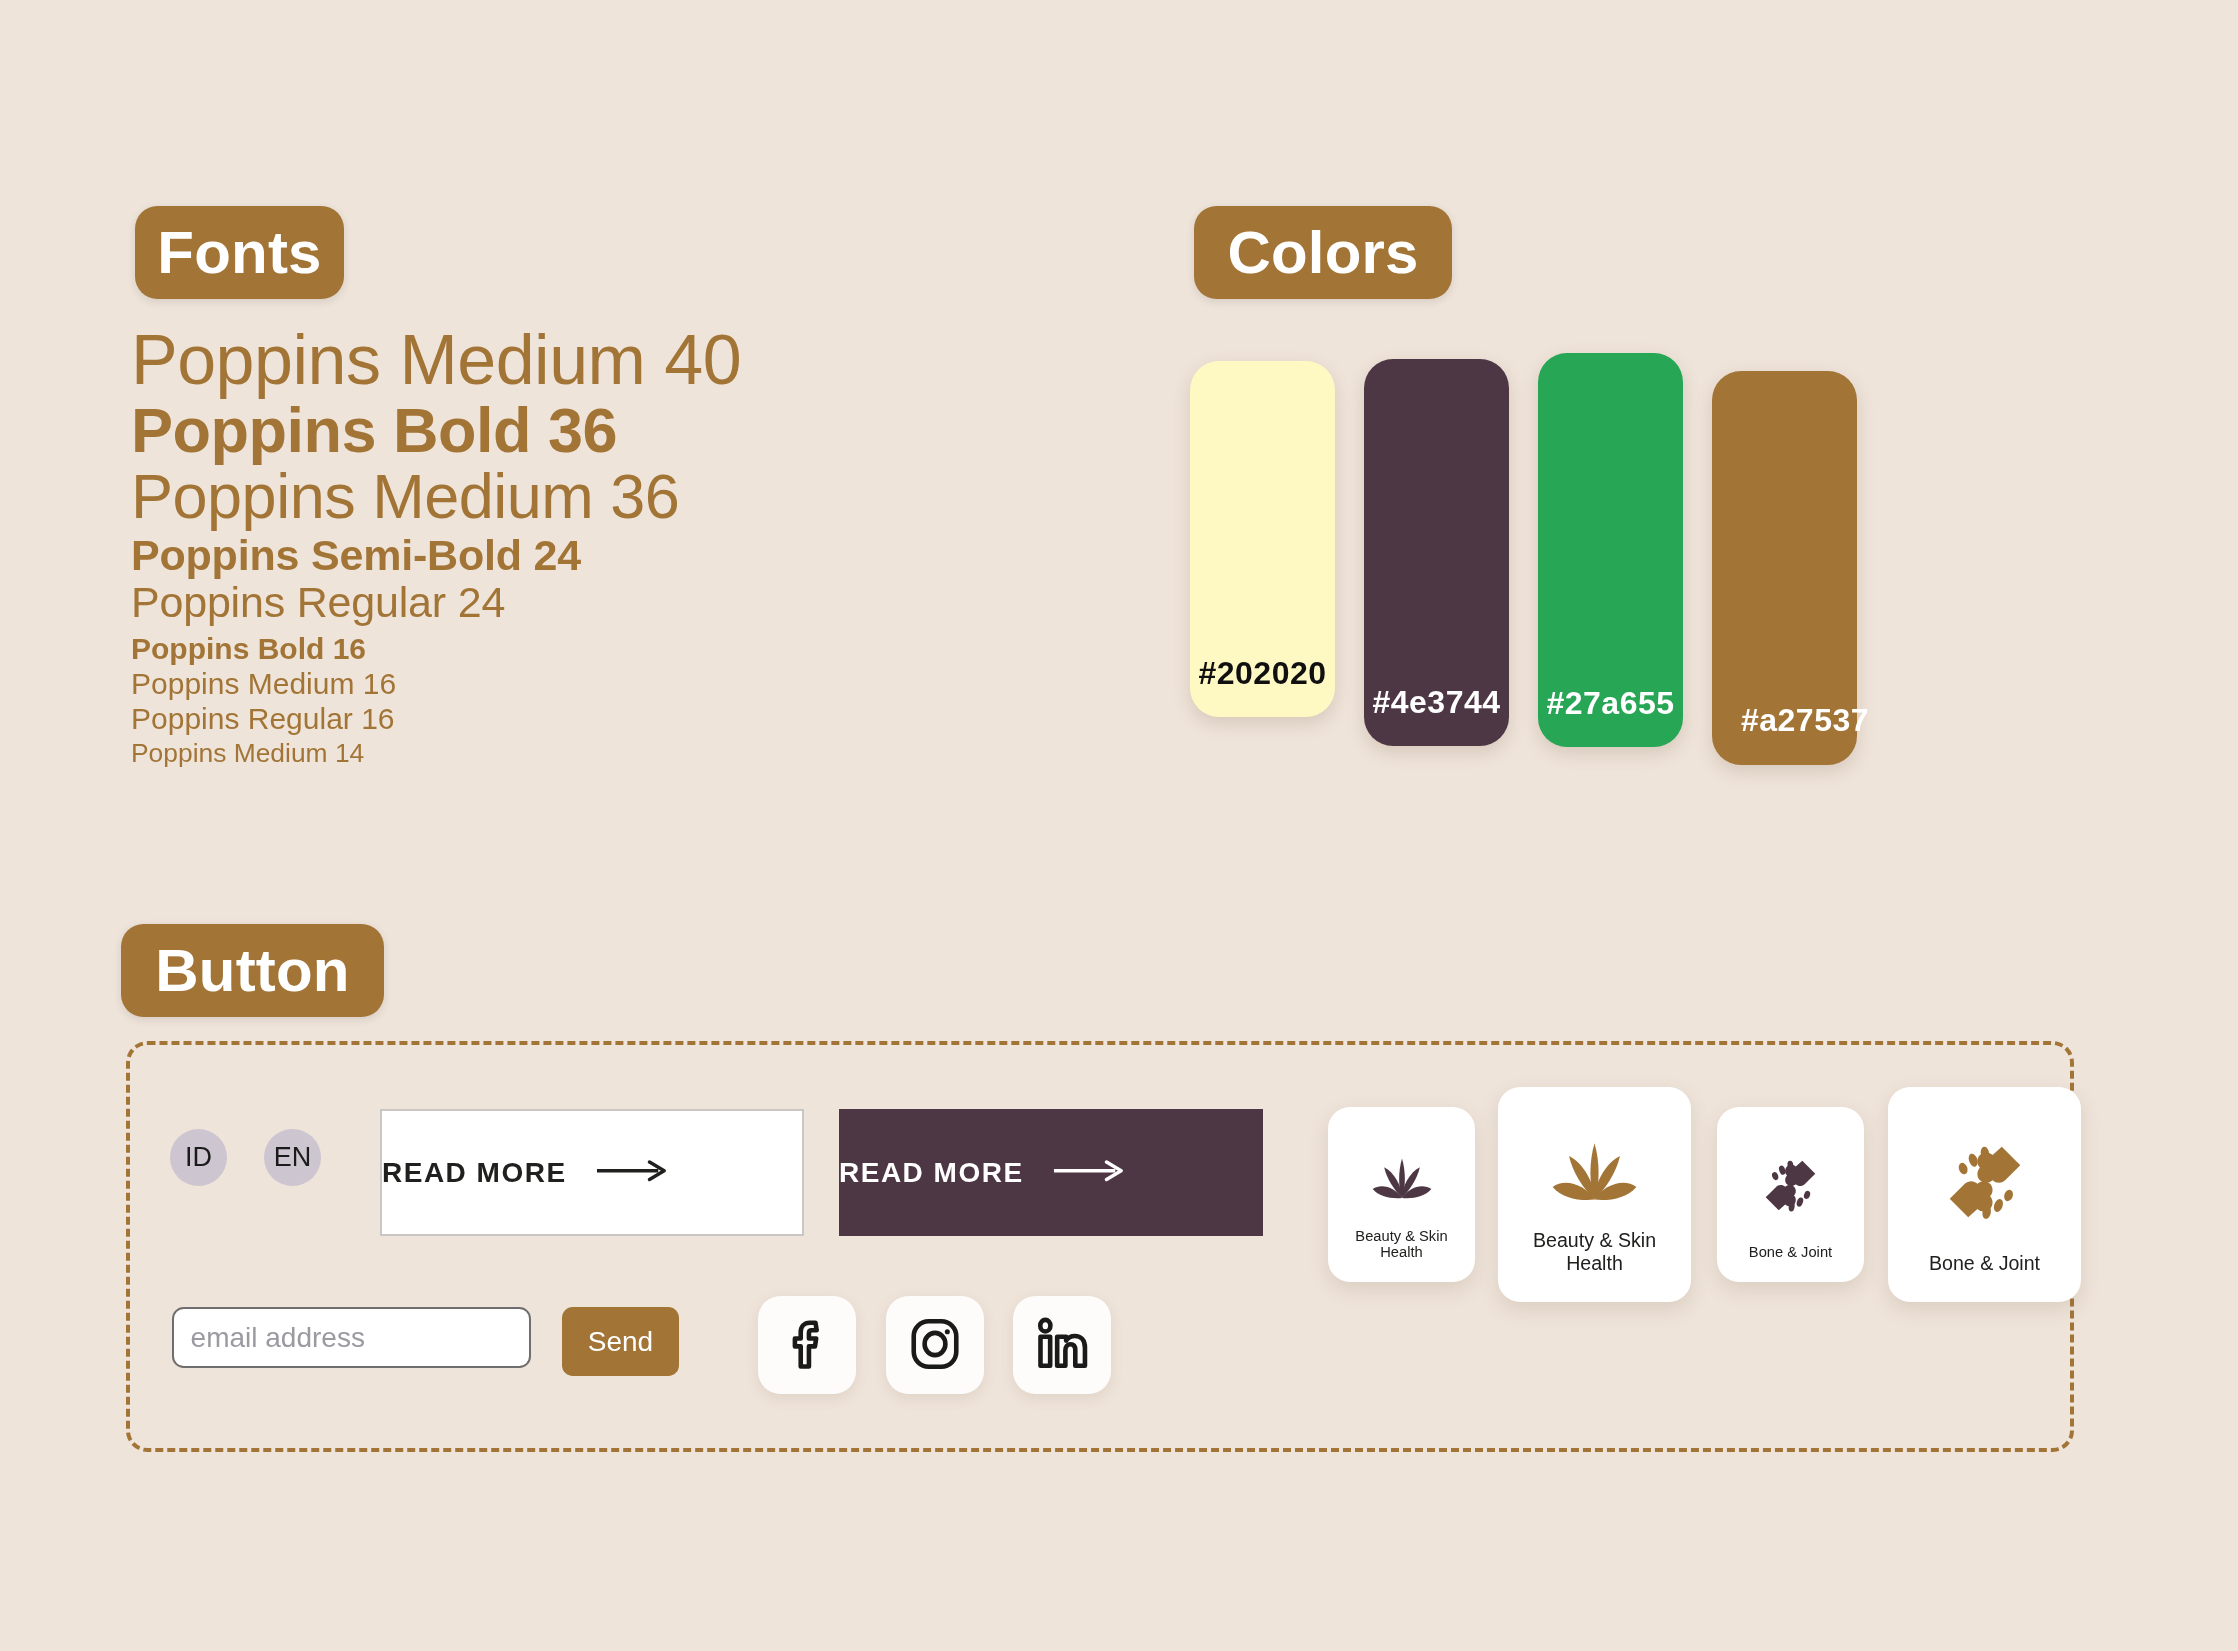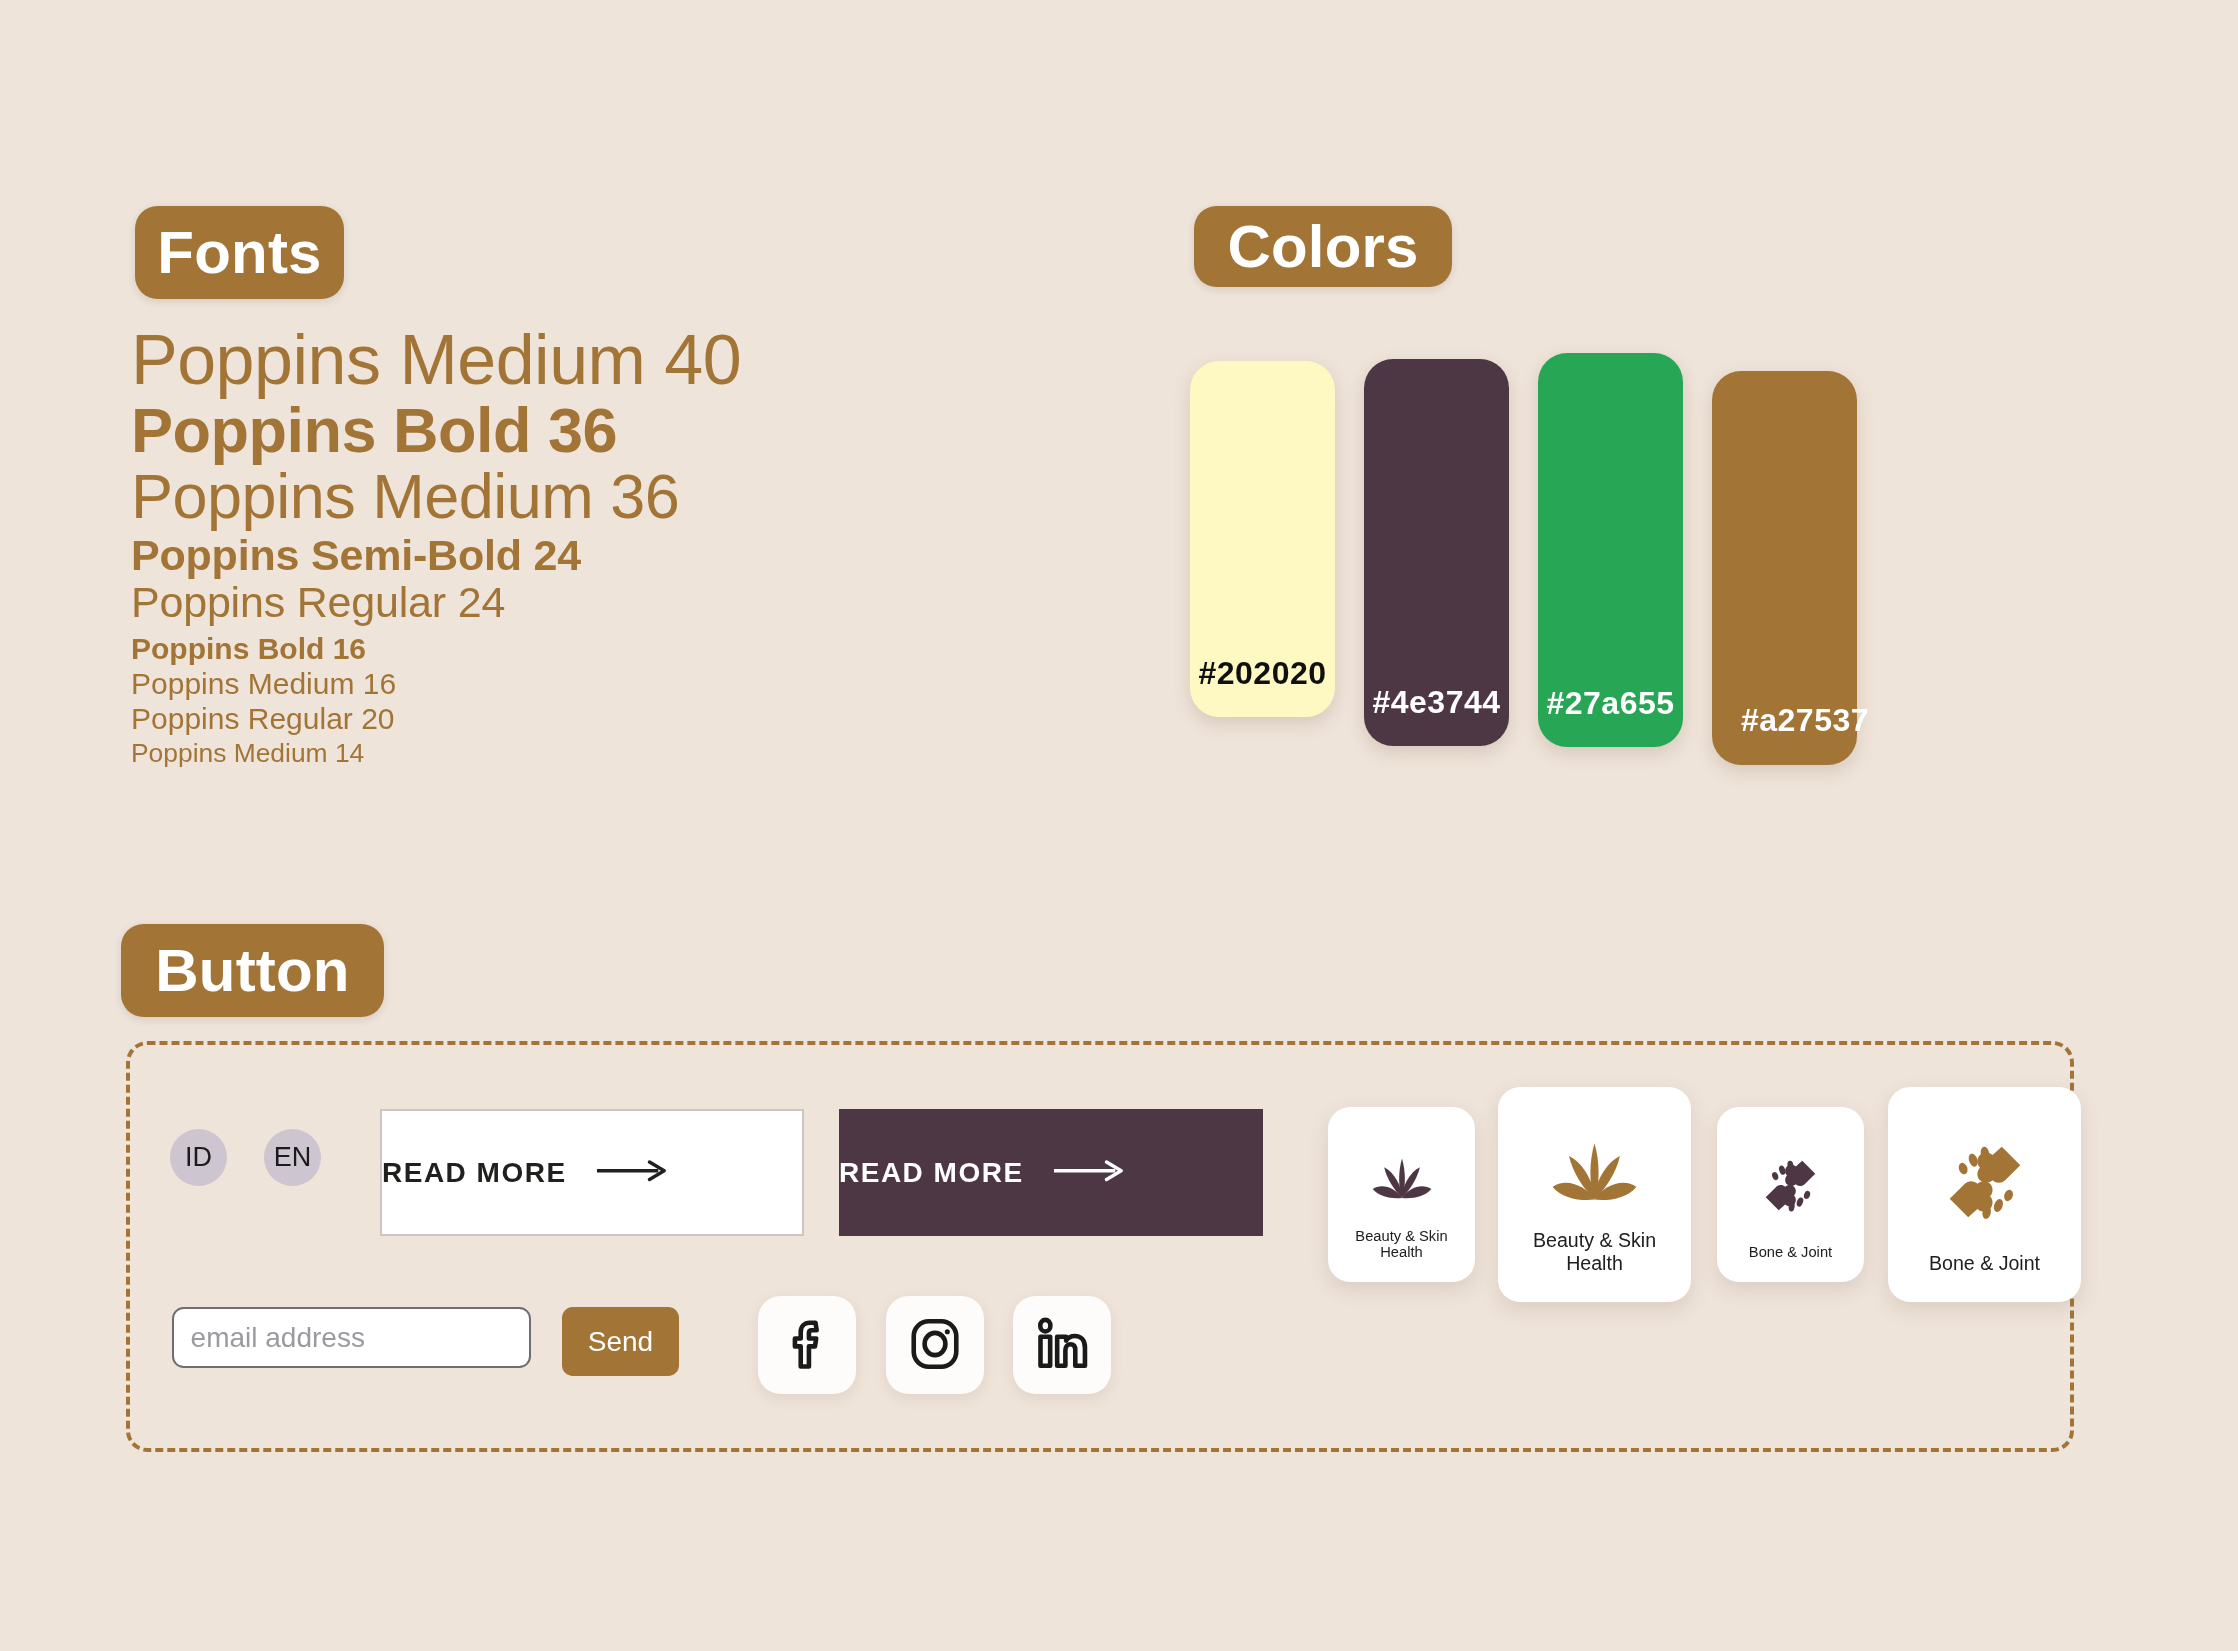--- a/index.html
+++ b/index.html
@@ -17,21 +17,21 @@
     align-items:center;
     justify-content:center;
     background:#a27537;
     color:#ffffff;
     border-radius:22.5px;
     font-weight:700;
     letter-spacing:0.2px;
     box-shadow:0 2.9px 8.8px rgba(0,0,0,.10);
   }
   #fonts-pill{ position:absolute; left:135px; top:206px; width:209px; height:93px; font-size:60px; }
-  #colors-pill{ position:absolute; left:1194px; top:206px; width:258px; height:81px; font-size:60px; }
+  #colors-pill{ position:absolute; left:1194px; top:206px; width:258px; height:93px; font-size:60px; }
   #button-pill{ position:absolute; left:121px; top:924px; width:263px; height:93px; font-size:60px; }
 
   
   #fonts-list{ position:absolute; left:131px; top:323px; color:#a27537; }
   .font-row{ display:block; white-space:nowrap; line-height:1.08; }
   .f40  { font-size:70px; font-weight:500; letter-spacing:-0.5px; }
   .f36b { font-size:63px; font-weight:700; letter-spacing:-0.5px; margin-top:-2.9px;}
   .f36  { font-size:63px; font-weight:500; letter-spacing:-0.5px; margin-top:-2px;}
   .f24sb{ font-size:43px;  font-weight:700; letter-spacing:-0.2px; margin-top:2px;}
   .f24  { font-size:43px;  font-weight:400; letter-spacing:-0.2px; margin-top:1px;}
@@ -155,21 +155,21 @@
 </div>
 
 <div id="fonts-list">
   <span class="font-row f40">Poppins Medium 40</span>
   <span class="font-row f36b">Poppins Bold 36</span>
   <span class="font-row f36">Poppins Medium 36</span>
   <span class="font-row f24sb">Poppins Semi-Bold 24</span>
   <span class="font-row f24">Poppins Regular 24</span>
   <span class="font-row f16b">Poppins Bold 16</span>
   <span class="font-row f16m">Poppins Medium 16</span>
-  <span class="font-row f16r">Poppins Regular 20</span>
+  <span class="font-row f16r">Poppins Regular 16</span>
   <span class="font-row f14">Poppins Medium 14</span>
 </div>
 
 <div class="pill" id="colors-pill">
   <span>Colors</span>
 </div>
 
 <div id="swatches">
   <div class="swatch" style="background: #fef9c3; width: 145px; height: 356px; margin-top: 0px;">
     <span class="swatch-label" style="color: rgb(16, 16, 16);">#202020</span>

